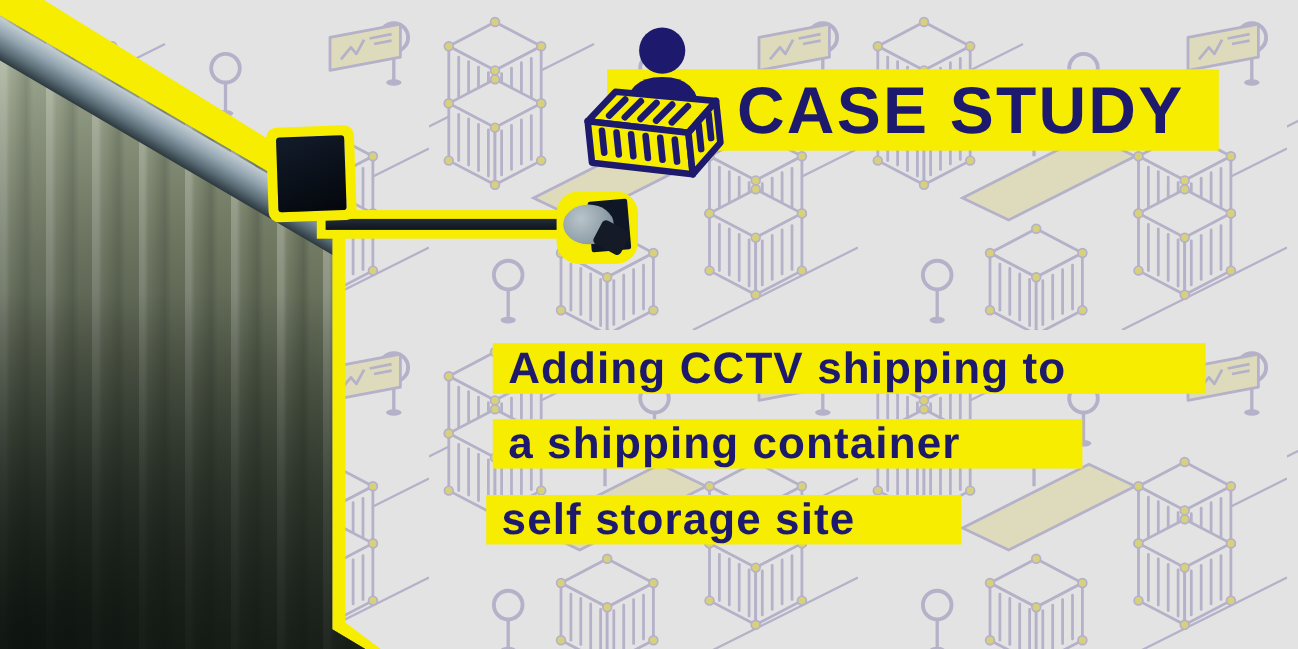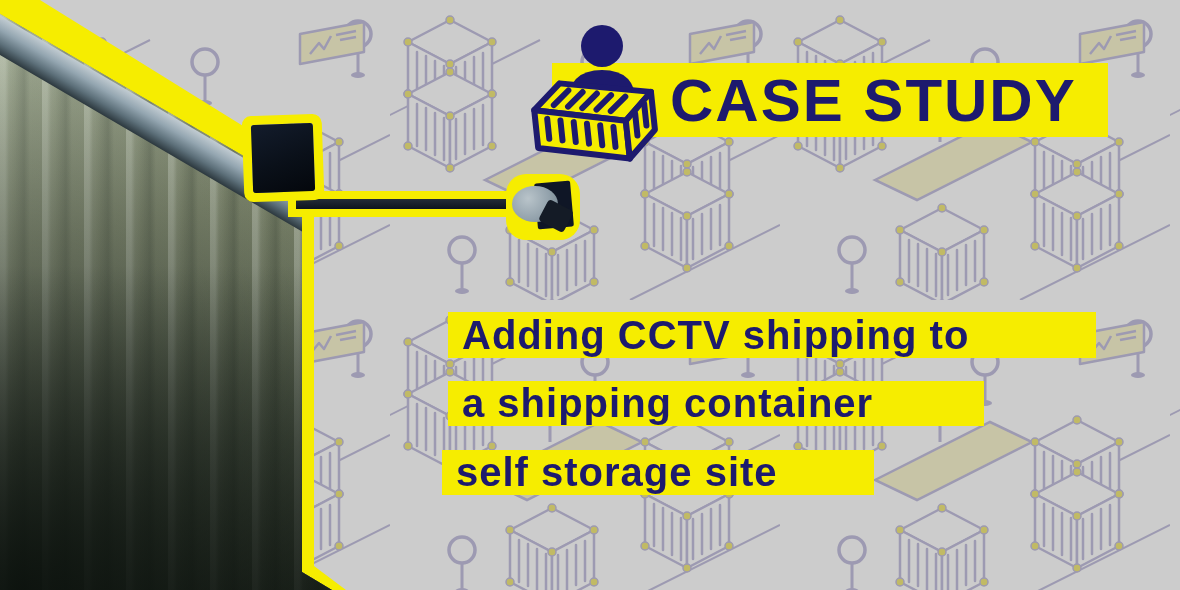--- a/index.html
+++ b/index.html
@@ -1,18 +1,18 @@
 <!DOCTYPE html>
 <html><head>
 <meta charset="utf-8">
 <style>
   html,body{margin:0;padding:0;background:#888;}
   .stage{
     position:relative;width:1180px;height:590px;overflow:hidden;
-    background:#000000;font-family:"Liberation Sans", sans-serif;
+    background:#737373;font-family:"Liberation Sans", sans-serif;
   }
   .stage *{box-sizing:border-box;}
   
   .bg-svg{position:absolute;left:0;top:0;z-index:0;}
   
   .photo-outline{
     position:absolute;inset:0;z-index:1;background:#F6ED00;
     clip-path:polygon(0px 0px,40px 0px,314px 170px,314px 566px,346px 590px,0px 590px);
   }
   .photo{

